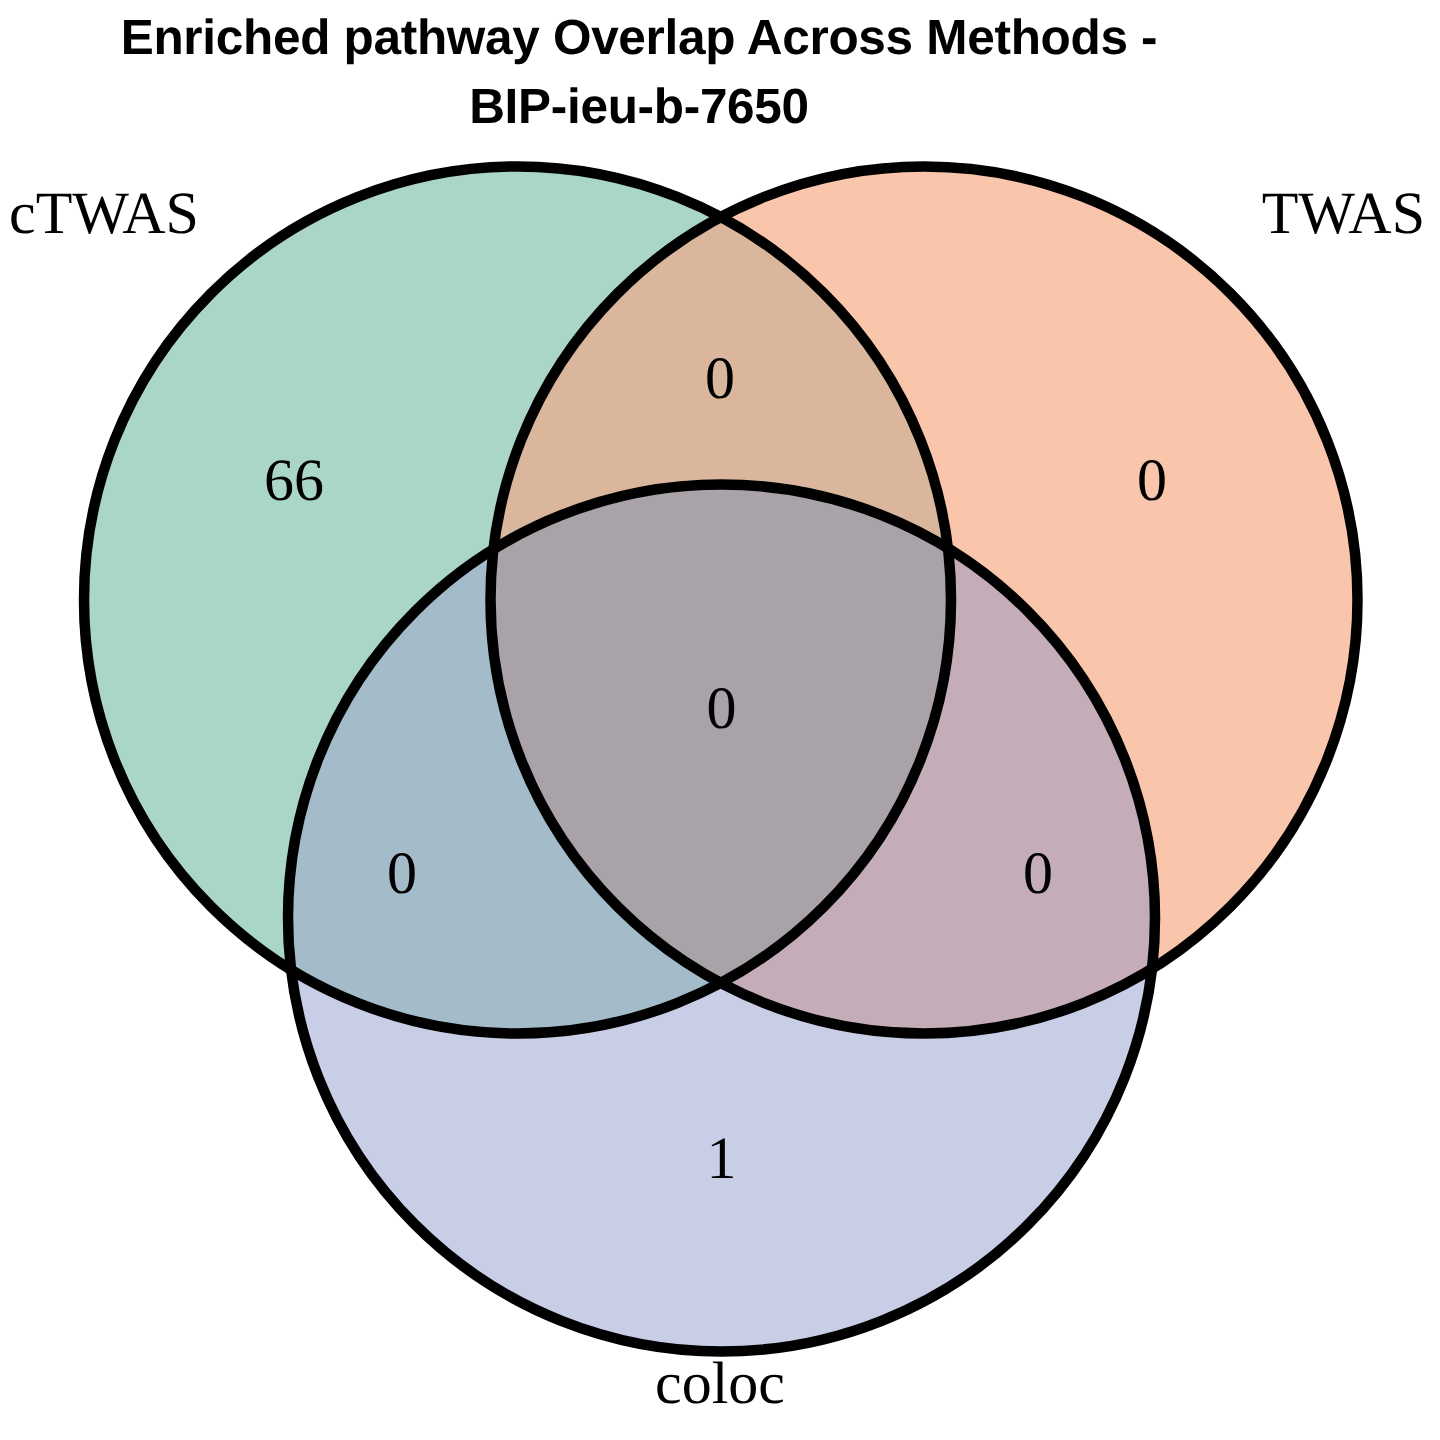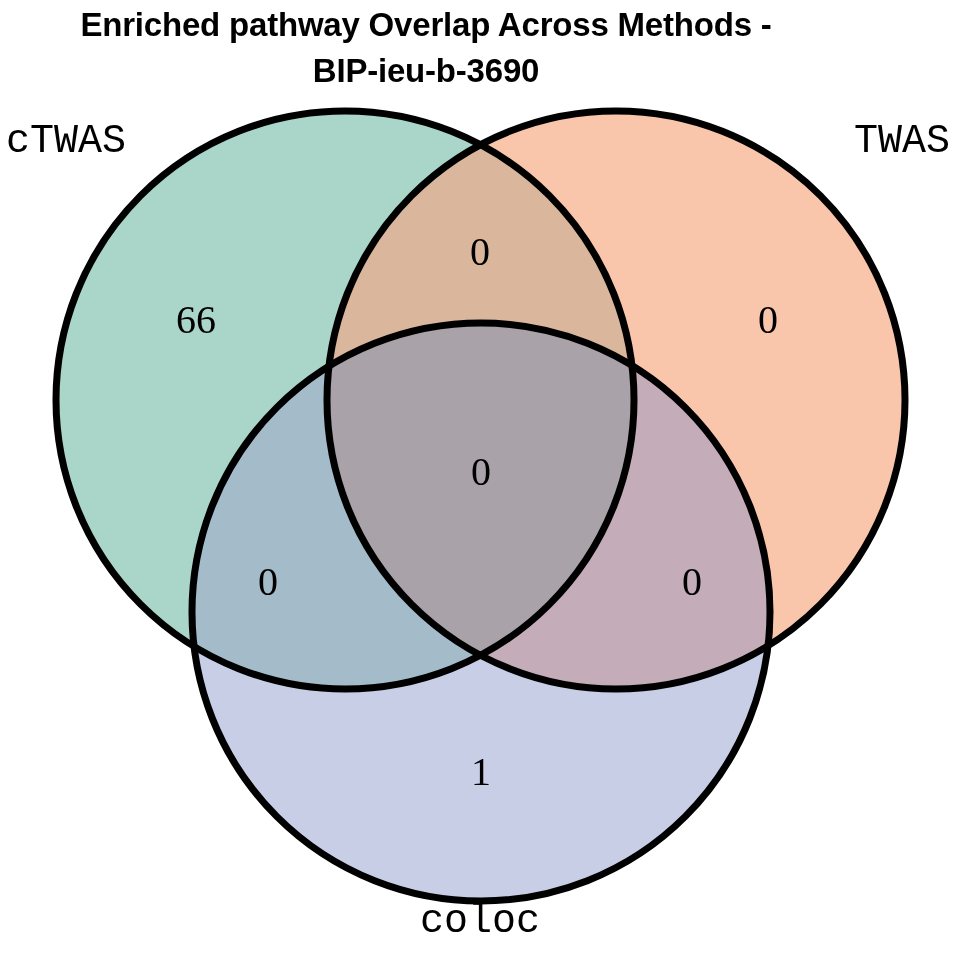--- a/index.html
+++ b/index.html
@@ -45,21 +45,21 @@
     position: absolute;
     top: 0;
     left: 0;
     width: 960px;
     height: 960px;
   }
 
   
   .set-label {
     position: absolute;
-    font-family: Liberation Mono, monospace;
+    font-family: Liberation Serif, serif;
     font-size: 40px;
     color: #000000;
     white-space: nowrap;
     line-height: 1;
   }
   .label-ctwas { left: 6px;  top: 122px; }
   .label-twas  { right: 10px; top: 122px; }
   .label-coloc { left: 0; top: 902px; width: 960px; text-align: center; }
 
   
@@ -81,21 +81,21 @@
   .c-twas-coloc  { left: 692px; top: 582px; }
   .c-all         { left: 481px; top: 472px; }
 </style>
 </head>
 <body>
 
 <div id="page">
 
   <div class="title-block">
     <span class="title-line">Enriched pathway Overlap Across Methods -</span>
-    <span class="title-line">BIP-ieu-b-3690</span>
+    <span class="title-line">BIP-ieu-b-7650</span>
   </div>
 
   <svg class="venn-canvas" viewBox="0 0 960 960" width="960" height="960" aria-hidden="true">
 
     <defs>
 
       <clipPath id="clip-ctwas">
           <circle cx="345" cy="400" r="289"></circle>
         </clipPath>
       <clipPath id="clip-twas">

